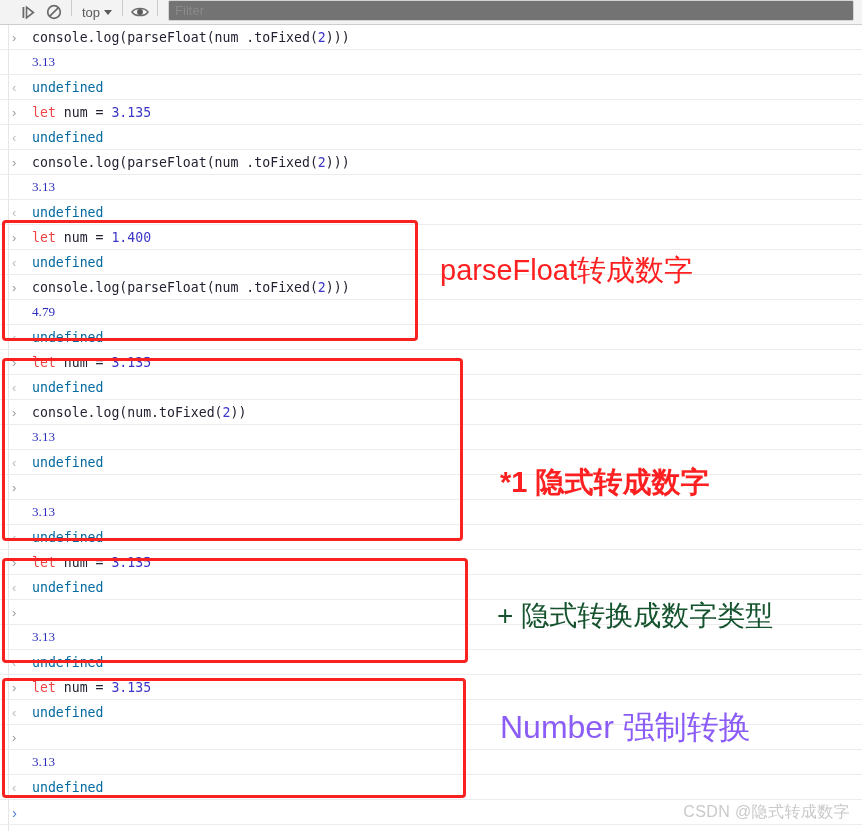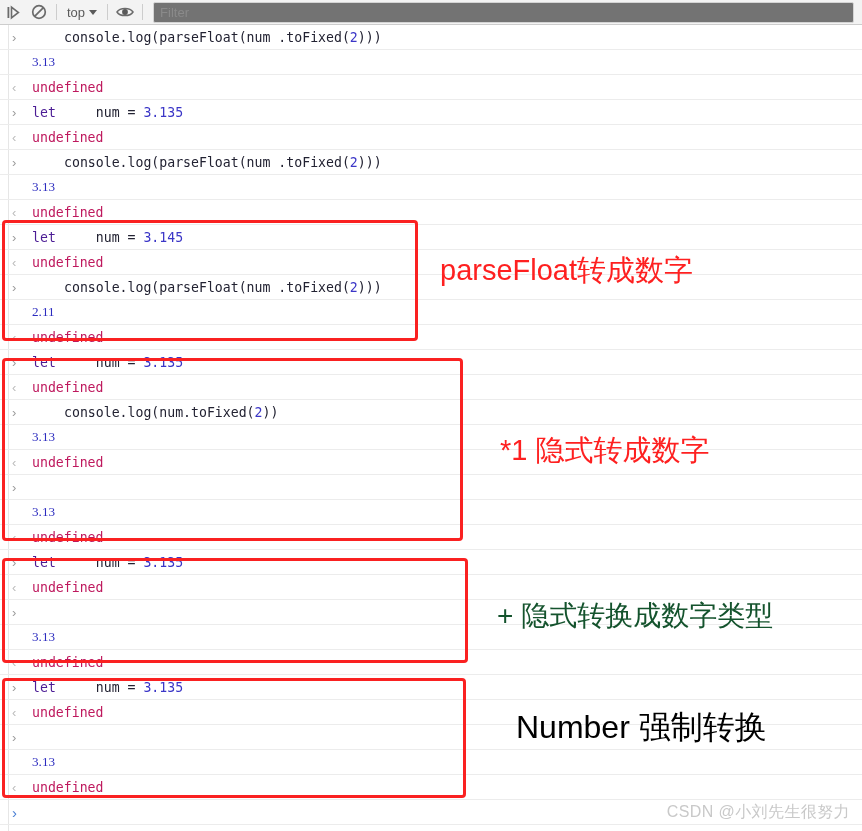--- a/index.html
+++ b/index.html
@@ -17,22 +17,22 @@
 
   
   #toolbar {
     position: absolute;
     left: 0; top: 0;
     width: 862px;
     height: 25px;
     background: #f3f3f3;
     border-bottom: 1px solid #cdcdcd;
     display: flex;
-    align-items: center;
-    box-sizing: border-box;
+    box-sizing: border-box;
+    padding-left: 15px;
   }
   .tb-btn {
     width: 26px;
     height: 24px;
     display: flex;
     align-items: center;
     justify-content: center;
     flex: 0 0 auto;
   }
   .tb-sep {
@@ -113,25 +113,25 @@
     font-family: "Liberation Sans", sans-serif;
     font-size: 13px;
     line-height: 1;
   }
   .marker.cmd   { color: #9b9b9b; }
   .marker.ret   { color: #bdbdbd; }
   .marker.blank { color: transparent; }
   .marker.prompt{ color: #4a7fd4; font-size: 15px; }
 
   .txt { display: inline-block; }
-  .t-code    { color: #222232; margin-left: 32px; }
-  .t-keyword { color: #4c1d95; }
+  .t-code    { color: #222232; }
+  .t-keyword { color: #ef4444; }
   .t-num     { color: #3b36c7; }
   .t-out     { color: #2b2bbf; font-family: Liberation Serif, serif; }
-  .t-undef   { color: #be185d; }
+  .t-undef   { color: #0369a1; }
 
   
   .redbox {
     position: absolute;
     border: 3px solid #fa2121;
     border-radius: 4px;
     box-sizing: border-box;
     pointer-events: none;
   }
   
@@ -200,24 +200,24 @@
   <div id="left-rail"></div>
   <div id="rows">
       <div class="row"><span class="marker cmd">›</span><span class="txt"><span class="txt t-code">console.log(parseFloat(num .toFixed(<span class="txt t-num">2</span>)))</span></span></div>
       <div class="row"><span class="marker blank"></span><span class="txt"><span class="txt t-out">3.13</span></span></div>
       <div class="row"><span class="marker ret">‹</span><span class="txt"><span class="txt t-undef">undefined</span></span></div>
       <div class="row"><span class="marker cmd">›</span><span class="txt"><span class="txt t-keyword">let</span><span class="txt t-code"> num = </span><span class="txt t-num">3.135</span></span></div>
       <div class="row"><span class="marker ret">‹</span><span class="txt"><span class="txt t-undef">undefined</span></span></div>
       <div class="row"><span class="marker cmd">›</span><span class="txt"><span class="txt t-code">console.log(parseFloat(num .toFixed(<span class="txt t-num">2</span>)))</span></span></div>
       <div class="row"><span class="marker blank"></span><span class="txt"><span class="txt t-out">3.13</span></span></div>
       <div class="row"><span class="marker ret">‹</span><span class="txt"><span class="txt t-undef">undefined</span></span></div>
-      <div class="row"><span class="marker cmd">›</span><span class="txt"><span class="txt t-keyword">let</span><span class="txt t-code"> num = </span><span class="txt t-num">3.145</span></span></div>
+      <div class="row"><span class="marker cmd">›</span><span class="txt"><span class="txt t-keyword">let</span><span class="txt t-code"> num = </span><span class="txt t-num">1.400</span></span></div>
       <div class="row"><span class="marker ret">‹</span><span class="txt"><span class="txt t-undef">undefined</span></span></div>
       <div class="row"><span class="marker cmd">›</span><span class="txt"><span class="txt t-code">console.log(parseFloat(num .toFixed(<span class="txt t-num">2</span>)))</span></span></div>
-      <div class="row"><span class="marker blank"></span><span class="txt"><span class="txt t-out">2.11</span></span></div>
+      <div class="row"><span class="marker blank"></span><span class="txt"><span class="txt t-out">4.79</span></span></div>
       <div class="row"><span class="marker ret">‹</span><span class="txt"><span class="txt t-undef">undefined</span></span></div>
       <div class="row"><span class="marker cmd">›</span><span class="txt"><span class="txt t-keyword">let</span><span class="txt t-code"> num = </span><span class="txt t-num">3.135</span></span></div>
       <div class="row"><span class="marker ret">‹</span><span class="txt"><span class="txt t-undef">undefined</span></span></div>
       <div class="row"><span class="marker cmd">›</span><span class="txt"><span class="txt t-code">console.log(num.toFixed(<span class="txt t-num">2</span>))</span></span></div>
       <div class="row"><span class="marker blank"></span><span class="txt"><span class="txt t-out">3.13</span></span></div>
       <div class="row"><span class="marker ret">‹</span><span class="txt"><span class="txt t-undef">undefined</span></span></div>
       <div class="row"><span class="marker cmd">›</span></div>
       <div class="row"><span class="marker blank"></span><span class="txt"><span class="txt t-out">3.13</span></span></div>
       <div class="row"><span class="marker ret">‹</span><span class="txt"><span class="txt t-undef">undefined</span></span></div>
       <div class="row"><span class="marker cmd">›</span><span class="txt"><span class="txt t-keyword">let</span><span class="txt t-code"> num = </span><span class="txt t-num">3.135</span></span></div>
@@ -233,19 +233,19 @@
       <div class="row"><span class="marker prompt">›</span><span class="txt"></span></div>
     </div>
   <div id="annotation-boxes">
       <div class="redbox" style="left: 2px; top: 195px; width: 416px; height: 121px;"></div>
       <div class="redbox" style="left: 2px; top: 333px; width: 461px; height: 183px;"></div>
       <div class="redbox" style="left: 2px; top: 533px; width: 466px; height: 105px;"></div>
       <div class="redbox" style="left: 2px; top: 653px; width: 464px; height: 120px;"></div>
     </div>
   <div id="annotation-labels">
       <div class="redlabel" style="left: 440px; top: 231px; font-size: 29px; color: rgb(254, 32, 32);">parseFloat转成数字</div>
-      <div class="redlabel" style="left: 500px; top: 411px; font-size: 29px; color: rgb(254, 32, 32);">*1 隐式转成数字</div>
+      <div class="redlabel" style="left: 500px; top: 443px; font-size: 29px; color: rgb(254, 32, 32); font-weight: bold;">*1 隐式转成数字</div>
       <div class="redlabel" style="left: 497px; top: 577px; font-size: 28px; color: #14532d;">+ 隐式转换成数字类型</div>
-      <div class="redlabel" style="left: 516px; top: 686px; font-size: 32px; color: #000000;">Number 强制转换</div>
+      <div class="redlabel" style="left: 500px; top: 686px; font-size: 32px; color: #8b5cf6;">Number 强制转换</div>
     </div>
 </div>
 
-<div id="watermark">CSDN @小刘先生很努力</div>
+<div id="watermark">CSDN @隐式转成数字</div>
 
 </body></html>

